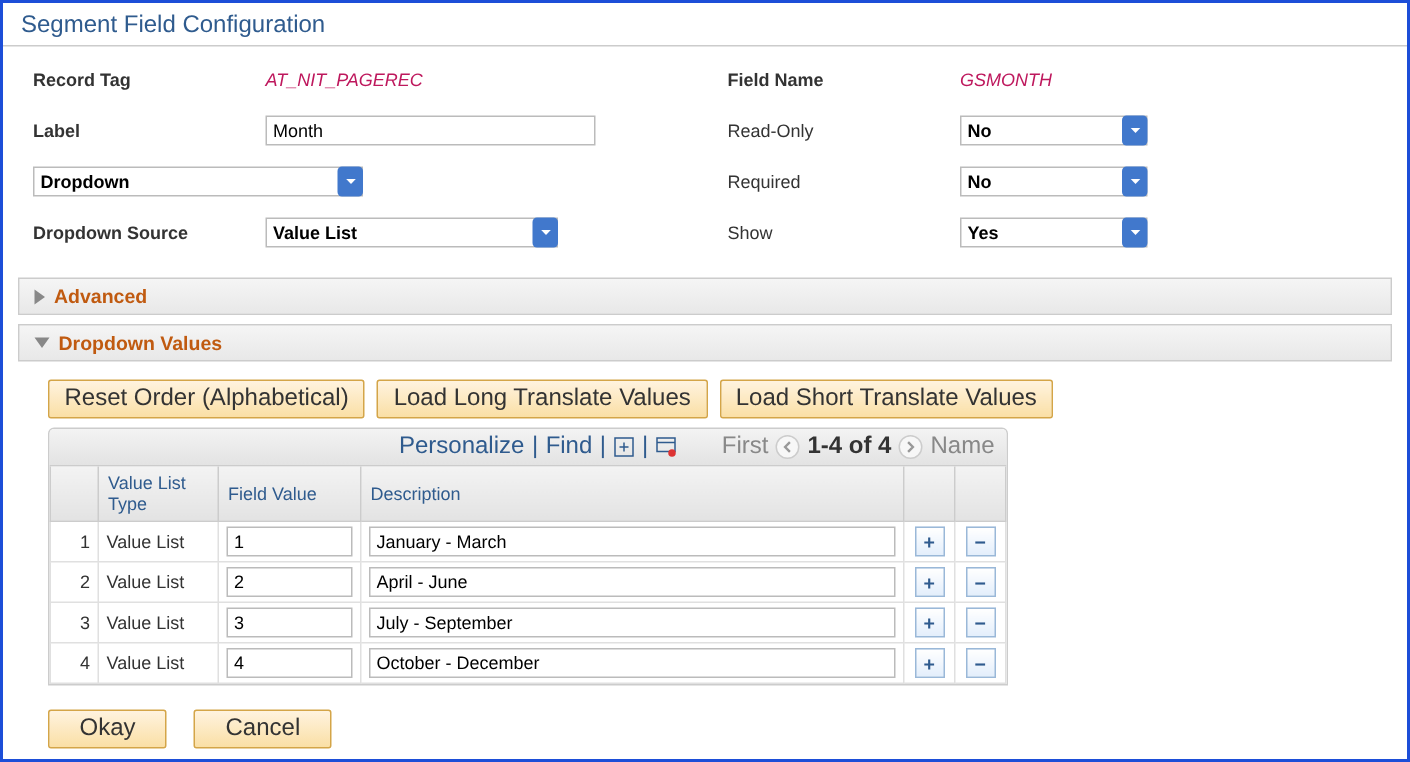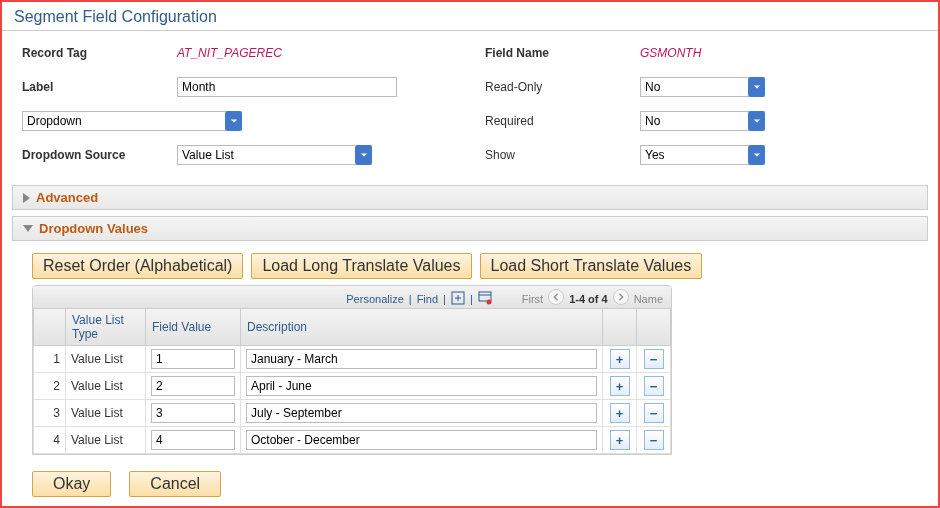--- a/index.html
+++ b/index.html
@@ -1,37 +1,37 @@
 <!DOCTYPE html>
 <html><head>
 <meta charset="utf-8">
 <style>
 * { box-sizing: border-box; margin: 0; padding: 0; }
 body { font-family: Arial, sans-serif; font-size: 12px; background: #fff; color: #333; }
-.container { border: 2px solid #ef4444; width: 940px; height: 508px; padding: 0; overflow: hidden; }
+.container { border: 2px solid #1d4ed8; width: 940px; height: 508px; padding: 0; overflow: hidden; }
 .title { color: #2f5b8e; font-size: 16px; padding: 6px 12px 4px; border-bottom: 1px solid #ccc; }
 .form-area { display: flex; padding: 10px 20px 8px 20px; gap: 30px; }
 .col { flex: 1; }
 .row { display: flex; align-items: center; margin-bottom: 10px; min-height: 24px; }
 .row .lbl { width: 155px; font-weight: bold; color: #333; font-size: 12px; }
 .row .val { color: #be185d; font-style: italic; }
 .row input.txt { border: 1px solid #bbb; padding: 2px 4px; font-size: 12px; width: 220px; height: 20px; }
 .sel-wrap { position: relative; display: inline-block; }
-.sel-wrap input.sel { border: 1px solid #bbb; padding: 2px 4px; font-size: 12px; height: 20px; background: #fff; }
+.sel-wrap input.sel { border: 1px solid #bbb; padding: 2px 4px; font-size: 12px; height: 20px; background: #fff; font-weight: bold; }
 .sel-wrap .arrow { position: absolute; right: 0; top: 0; width: 17px; height: 20px; background: #4178cc; border-radius: 3px; display: flex; align-items: center; justify-content: center; cursor: pointer; }
 .sel-wrap .arrow svg { width: 8px; height: 8px; }
 .section-bar { background: linear-gradient(to bottom, #f5f5f5, #e8e8e8); border: 1px solid #ccc; padding: 4px 10px; margin: 0 10px 6px 10px; cursor: pointer; display: flex; align-items: center; gap: 6px; }
 .section-bar .tri { width: 0; height: 0; display: inline-block; }
 .tri.closed { border-top: 5px solid transparent; border-bottom: 5px solid transparent; border-left: 7px solid #888; }
 .tri.open { border-left: 5px solid transparent; border-right: 5px solid transparent; border-top: 7px solid #888; }
 .section-bar .lbl { color: #c05a10; font-weight: bold; font-size: 13px; }
 .buttons-row { padding: 6px 30px; display: flex; gap: 8px; }
 .btn { background: linear-gradient(to bottom, #fff3df, #fadfa5); border: 1px solid #d4a548; border-radius: 2px; padding: 3px 10px; font-size: 16px; cursor: pointer; color: #333; }
 .grid-wrap { margin: 0 30px; border: 1px solid #ccc; border-radius: 4px 4px 0 0; overflow: hidden; width: 640px; }
-.grid-toolbar { background: linear-gradient(to bottom, #f3f3f3, #e3e3e3); text-align: right; padding: 3px 8px; font-size: 11px; display: flex; align-items: flex-end; justify-content: flex-end; gap: 5px; border-bottom: 1px solid #ccc; }
+.grid-toolbar { background: linear-gradient(to bottom, #f3f3f3, #e3e3e3); text-align: right; padding: 3px 8px; font-size: 16px; display: flex; align-items: center; justify-content: flex-end; gap: 5px; border-bottom: 1px solid #ccc; }
 .grid-toolbar a { color: #2f5b8e; text-decoration: none; cursor: pointer; }
 .grid-toolbar .sep { color: #2f5b8e; }
 .grid-toolbar .icon-btn { display: inline-flex; width: 14px; height: 14px; cursor: pointer; }
 .grid-toolbar .nav-btn { width:16px; height:16px; border:1px solid #ccc; border-radius:50%; display:inline-flex; align-items:center; justify-content:center; background:#f7f7f7; cursor:pointer; }
 .grid-toolbar .bold { font-weight: bold; color: #333; }
 table.grid { width: 100%; border-collapse: collapse; font-size: 12px; }
 table.grid th { background: linear-gradient(to bottom, #f3f3f3, #e3e3e3); color: #2f5b8e; font-weight: normal; text-align: left; padding: 4px 6px; border: 1px solid #ccc; border-top: none; cursor: pointer; }
 table.grid th.num, table.grid td.num { width: 32px; text-align: right; color: #333; }
 table.grid td { border: 1px solid #e0e0e0; padding: 3px 5px; background: #fff; vertical-align: middle; }
 table.grid td input { border: 1px solid #bbb; padding: 2px 4px; font-size: 12px; width: 100%; height: 20px; }

